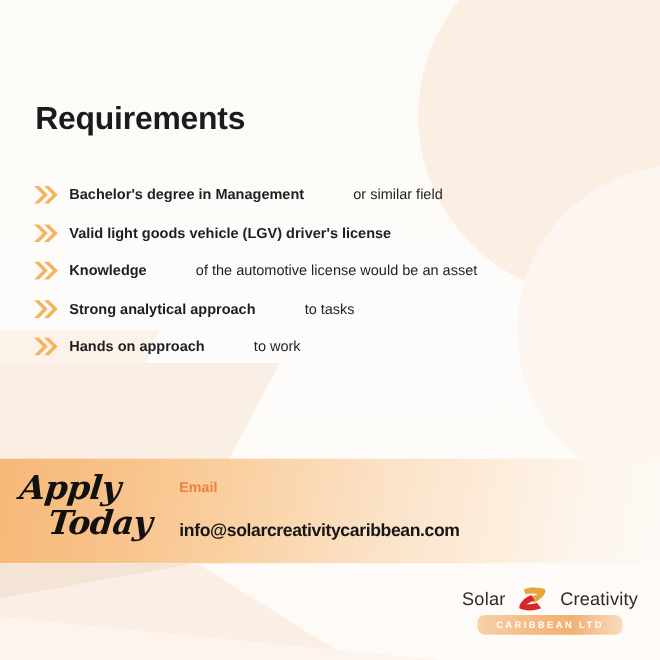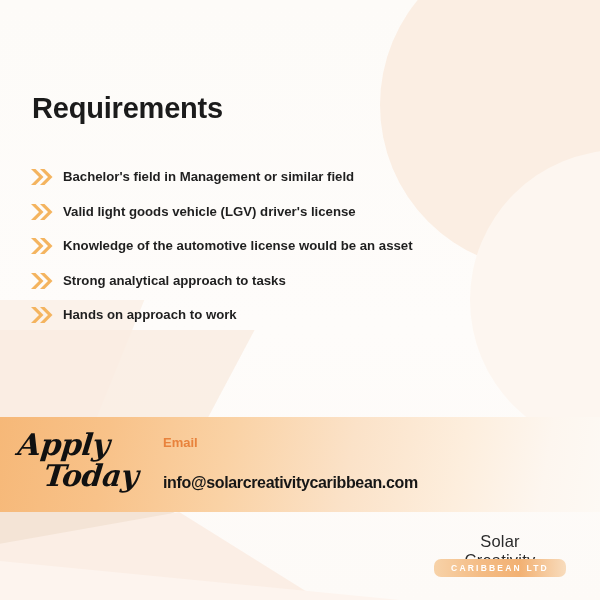--- a/index.html
+++ b/index.html
@@ -118,21 +118,21 @@
     margin-right: 9px;
     display: block;
   }
   .req-text {
     font-size: 13.2px;
     color: #1f1f1f;
     line-height: 1.2;
     white-space: nowrap;
   }
   .req-text .b { font-weight: bold; }
-  .req-text .n { font-weight: bold; }
+  .req-text .n { font-weight: normal; padding-left: 41px; }
 
   
   .banner {
     position: absolute;
     left: 0;
     top: 417px;
     width: 600px;
     height: 95px;
     background: linear-gradient(100deg,
        #f6b878 0%, #f8c289 18%, #fad2a5 38%,
@@ -183,21 +183,20 @@
     top: 532px;
     width: 160px;
     height: 46px;
   }
   .logo-row {
     position: relative;
     display: flex;
     align-items: center;
     justify-content: space-between;
     height: 26px;
-    flex-direction: column;
   }
   .logo-word {
     font-size: 16.5px;
     color: #2b2b2b;
     letter-spacing: 0.2px;
   }
   .logo-mark {
     width: 30px;
     height: 26px;
     margin: 0 2px;
@@ -234,21 +233,21 @@
 
   <div class="heading">Requirements</div>
 
   <div class="req-list">
 
     <div class="req-item">
       <svg class="chevron-icon" viewBox="0 0 24 22">
         <path d="M1 3 L9 11 L1 19 L5.5 19 L13.5 11 L5.5 3 Z" fill="#f4b45f"></path>
         <path d="M10 3 L18 11 L10 19 L14.5 19 L22.5 11 L14.5 3 Z" fill="#f4b45f"></path>
       </svg>
-      <div class="req-text"><span class="b">Bachelor's field in Management</span><span class="n"> or similar field</span></div>
+      <div class="req-text"><span class="b">Bachelor's degree in Management</span><span class="n"> or similar field</span></div>
     </div>
 
     <div class="req-item">
       <svg class="chevron-icon" viewBox="0 0 24 22">
         <path d="M1 3 L9 11 L1 19 L5.5 19 L13.5 11 L5.5 3 Z" fill="#f4b45f"></path>
         <path d="M10 3 L18 11 L10 19 L14.5 19 L22.5 11 L14.5 3 Z" fill="#f4b45f"></path>
       </svg>
       <div class="req-text"><span class="b">Valid light goods vehicle (LGV) driver's license</span><span class="n"></span></div>
     </div>
 

